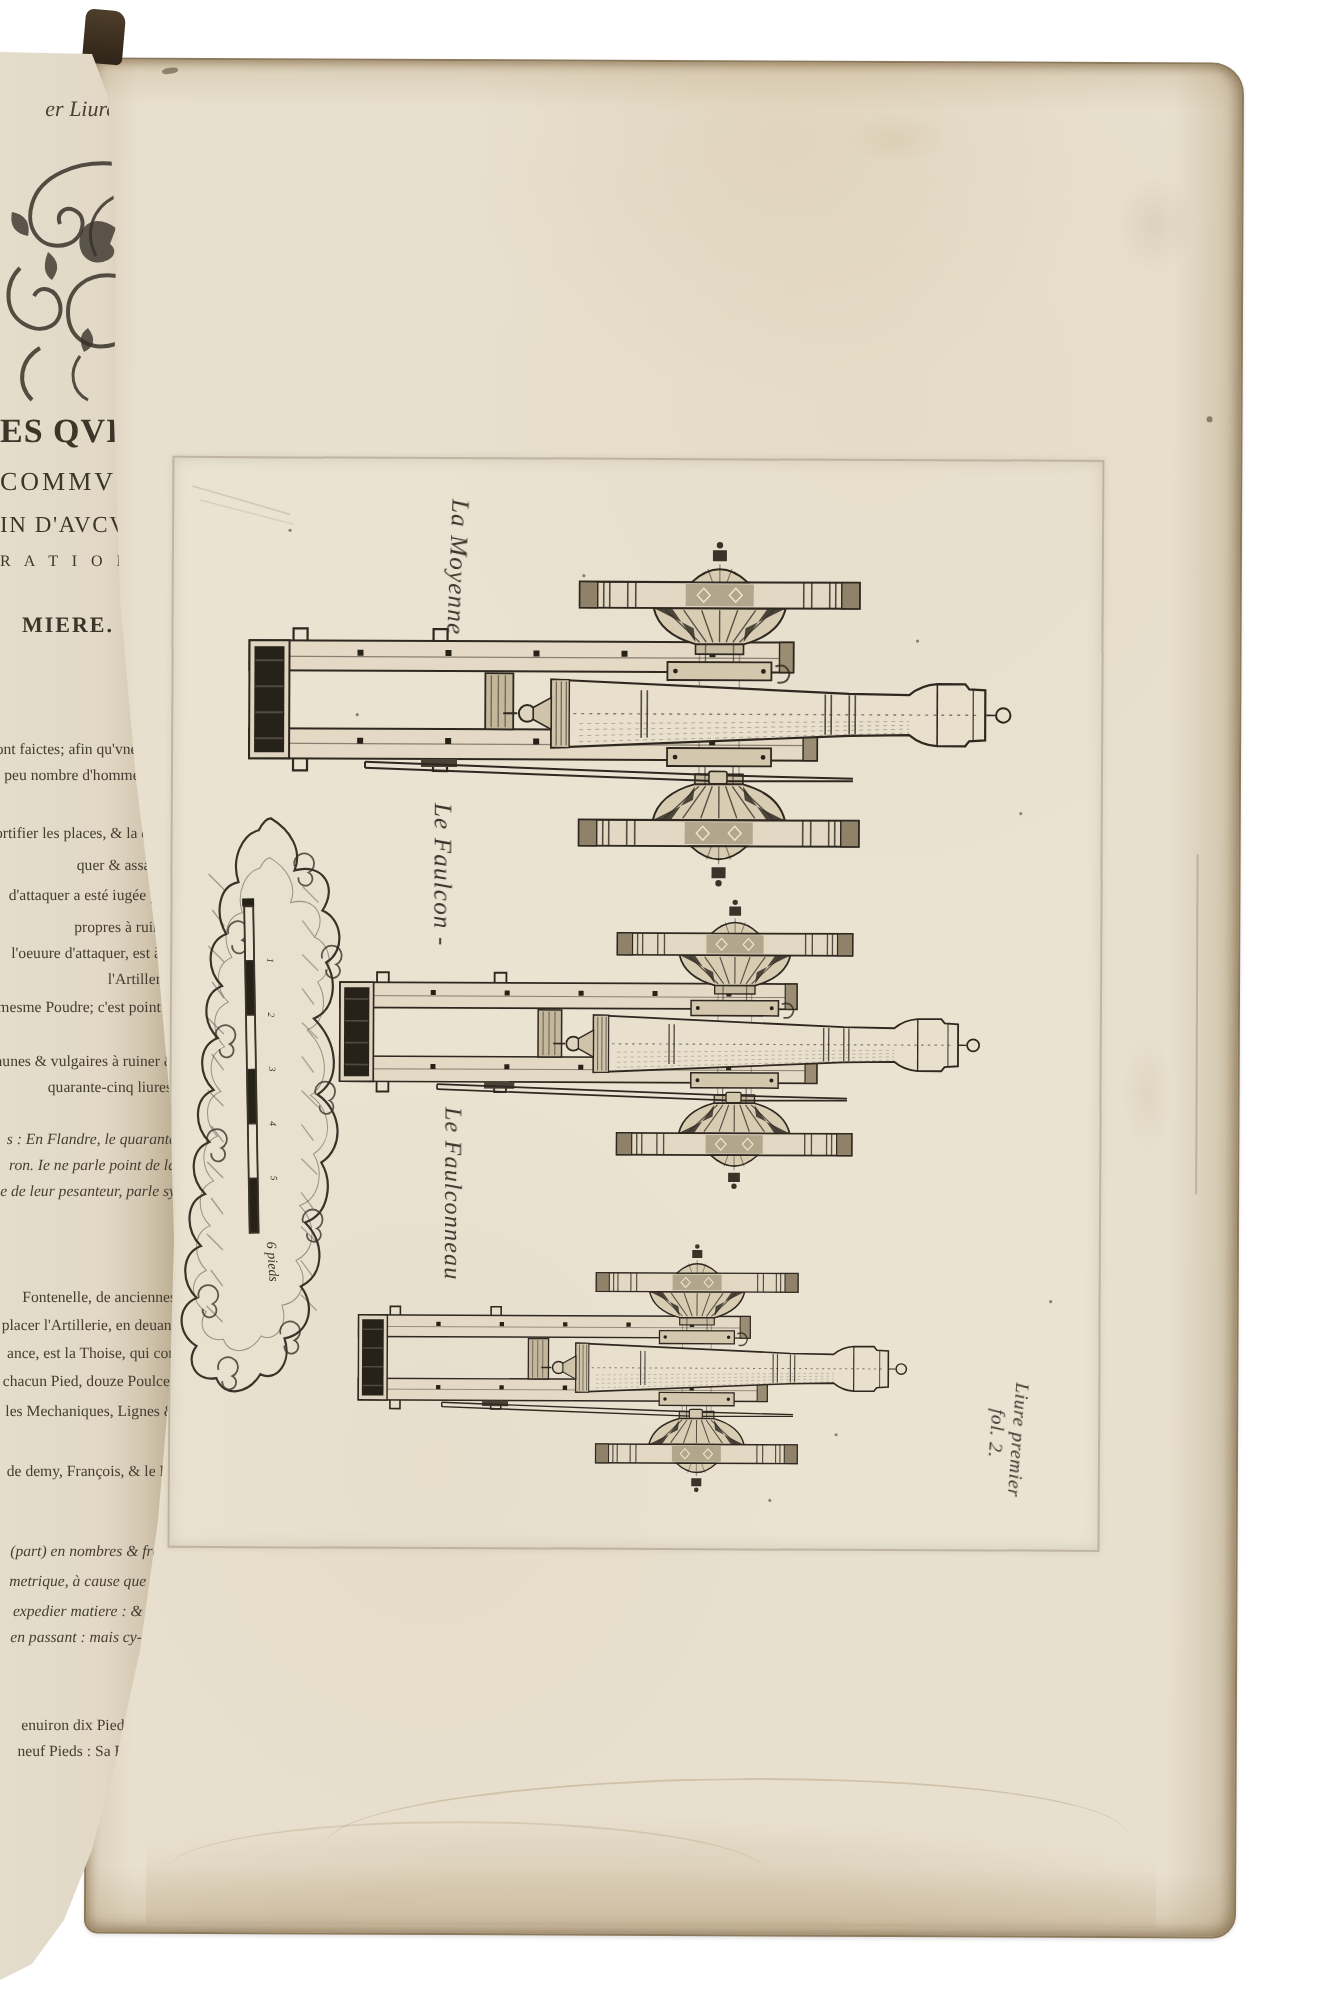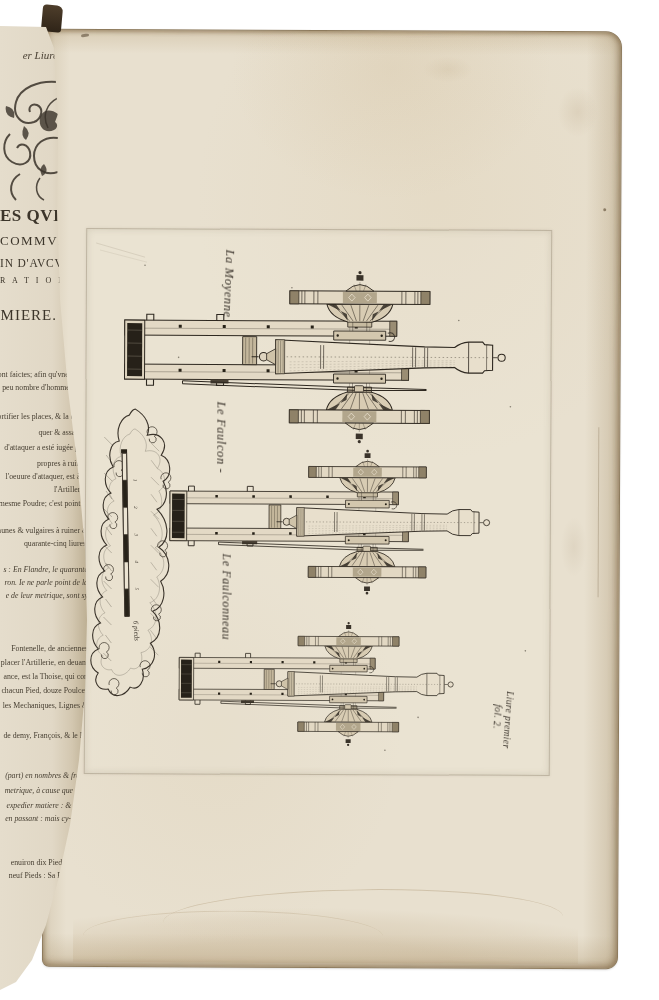--- a/index.html
+++ b/index.html
@@ -51,21 +51,21 @@
       32px 960px,16px 982px,0px 990px);
     filter:drop-shadow(8px 2px 7px rgba(55,44,30,.35));}
   .lp-header{position:absolute;top:49px;left:0;width:58px;text-align:right;font-style:italic;
     font-size:11px;color:#4a4134;filter:blur(.3px);}
   .lp-orn{position:absolute;top:78px;left:0;}
   .lp-head{position:absolute;top:206px;left:0;width:57px;text-align:right;color:#3c352a;filter:blur(.3px);}
   .lp-h1{font-size:17px;font-weight:700;letter-spacing:.5px;margin-bottom:7px;white-space:nowrap;}
   .lp-h2{font-size:13px;letter-spacing:1.5px;margin-bottom:8px;white-space:nowrap;}
   .lp-h3{font-size:11.5px;letter-spacing:.8px;margin-bottom:7px;white-space:nowrap;}
   .lp-h4{font-size:8px;letter-spacing:2.5px;margin-bottom:22px;white-space:nowrap;}
-  .lp-h5{font-size:15px;font-weight:400;letter-spacing:1px;white-space:nowrap;}
+  .lp-h5{font-size:11px;font-weight:700;letter-spacing:1px;white-space:nowrap;}
   .lp-body{position:absolute;top:368px;left:0;width:88px;text-align:right;font-size:7.8px;
     line-height:13px;color:#453d30;filter:blur(.32px);}
   .lp-line{white-space:nowrap;direction:rtl;}
   .lp-line>span{direction:ltr;unicode-bidi:isolate;}
   .lp-line.it{font-style:italic;}
 </style>
 </head>
 <body>
 
 <div class="scene">
@@ -625,21 +625,21 @@
         <div class="lp-line" style="margin-top: 3px;"><span>quer &amp; assaillir.</span></div>
         <div class="lp-line" style="margin-top: 2px;"><span>d'attaquer a esté iugée plus</span></div>
         <div class="lp-line" style="margin-top: 3px;"><span>propres à ruiner.</span></div>
         <div class="lp-line"><span>l'oeuure d'attaquer, est à la</span></div>
         <div class="lp-line"><span>l'Artillerie,</span></div>
         <div class="lp-line" style="margin-top: 1px;"><span>mesme Poudre; c'est point la</span></div>
         <div class="lp-line" style="margin-top: 14px;"><span>munes &amp; vulgaires à ruiner &amp;</span></div>
         <div class="lp-line"><span>quarante-cinq liures.</span></div>
         <div class="lp-line it" style="margin-top: 13px;"><span>s : En Flandre, le quarante</span></div>
         <div class="lp-line it"><span>ron. Ie ne parle point de la</span></div>
-        <div class="lp-line it"><span>e de leur metrique, sont sy</span></div>
+        <div class="lp-line it"><span>e de leur pesanteur, parle sy</span></div>
         <div class="lp-line" style="margin-top: 40px;"><span>Fontenelle, de anciennes</span></div>
         <div class="lp-line" style="margin-top: 1px;"><span>placer l'Artillerie, en deuant</span></div>
         <div class="lp-line" style="margin-top: 1px;"><span>ance, est la Thoise, qui con</span></div>
         <div class="lp-line" style="margin-top: 1px;"><span>&amp; chacun Pied, douze Poulces</span></div>
         <div class="lp-line" style="margin-top: 2px;"><span>les Mechaniques, Lignes &amp;</span></div>
         <div class="lp-line" style="margin-top: 17px;"><span>de demy, François, &amp; le Po</span></div>
         <div class="lp-line it" style="margin-top: 27px;"><span>(part) en nombres &amp; fracti</span></div>
         <div class="lp-line it" style="margin-top: 2px;"><span>metrique, à cause que cela</span></div>
         <div class="lp-line it" style="margin-top: 2px;"><span>expedier matiere : &amp; pour</span></div>
         <div class="lp-line it"><span>en passant : mais cy-apres</span></div>

